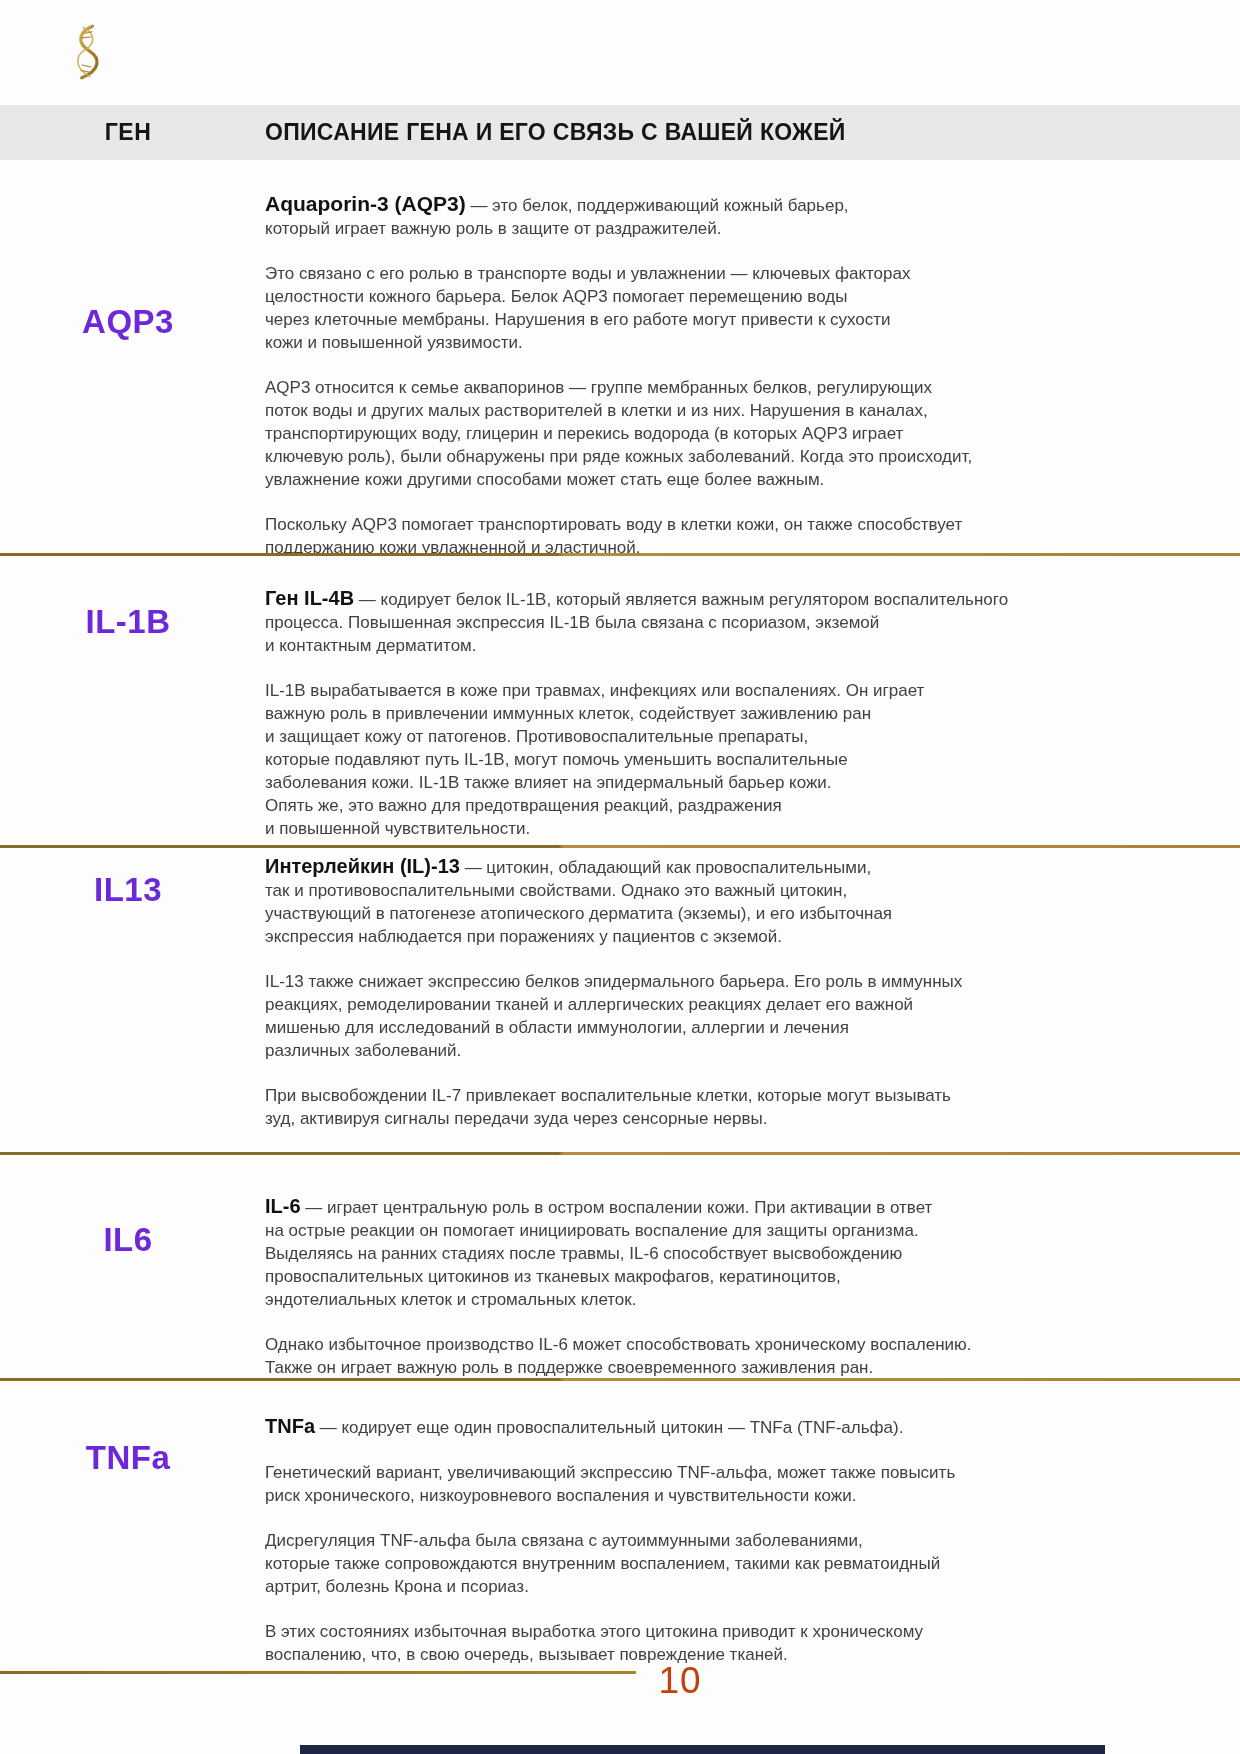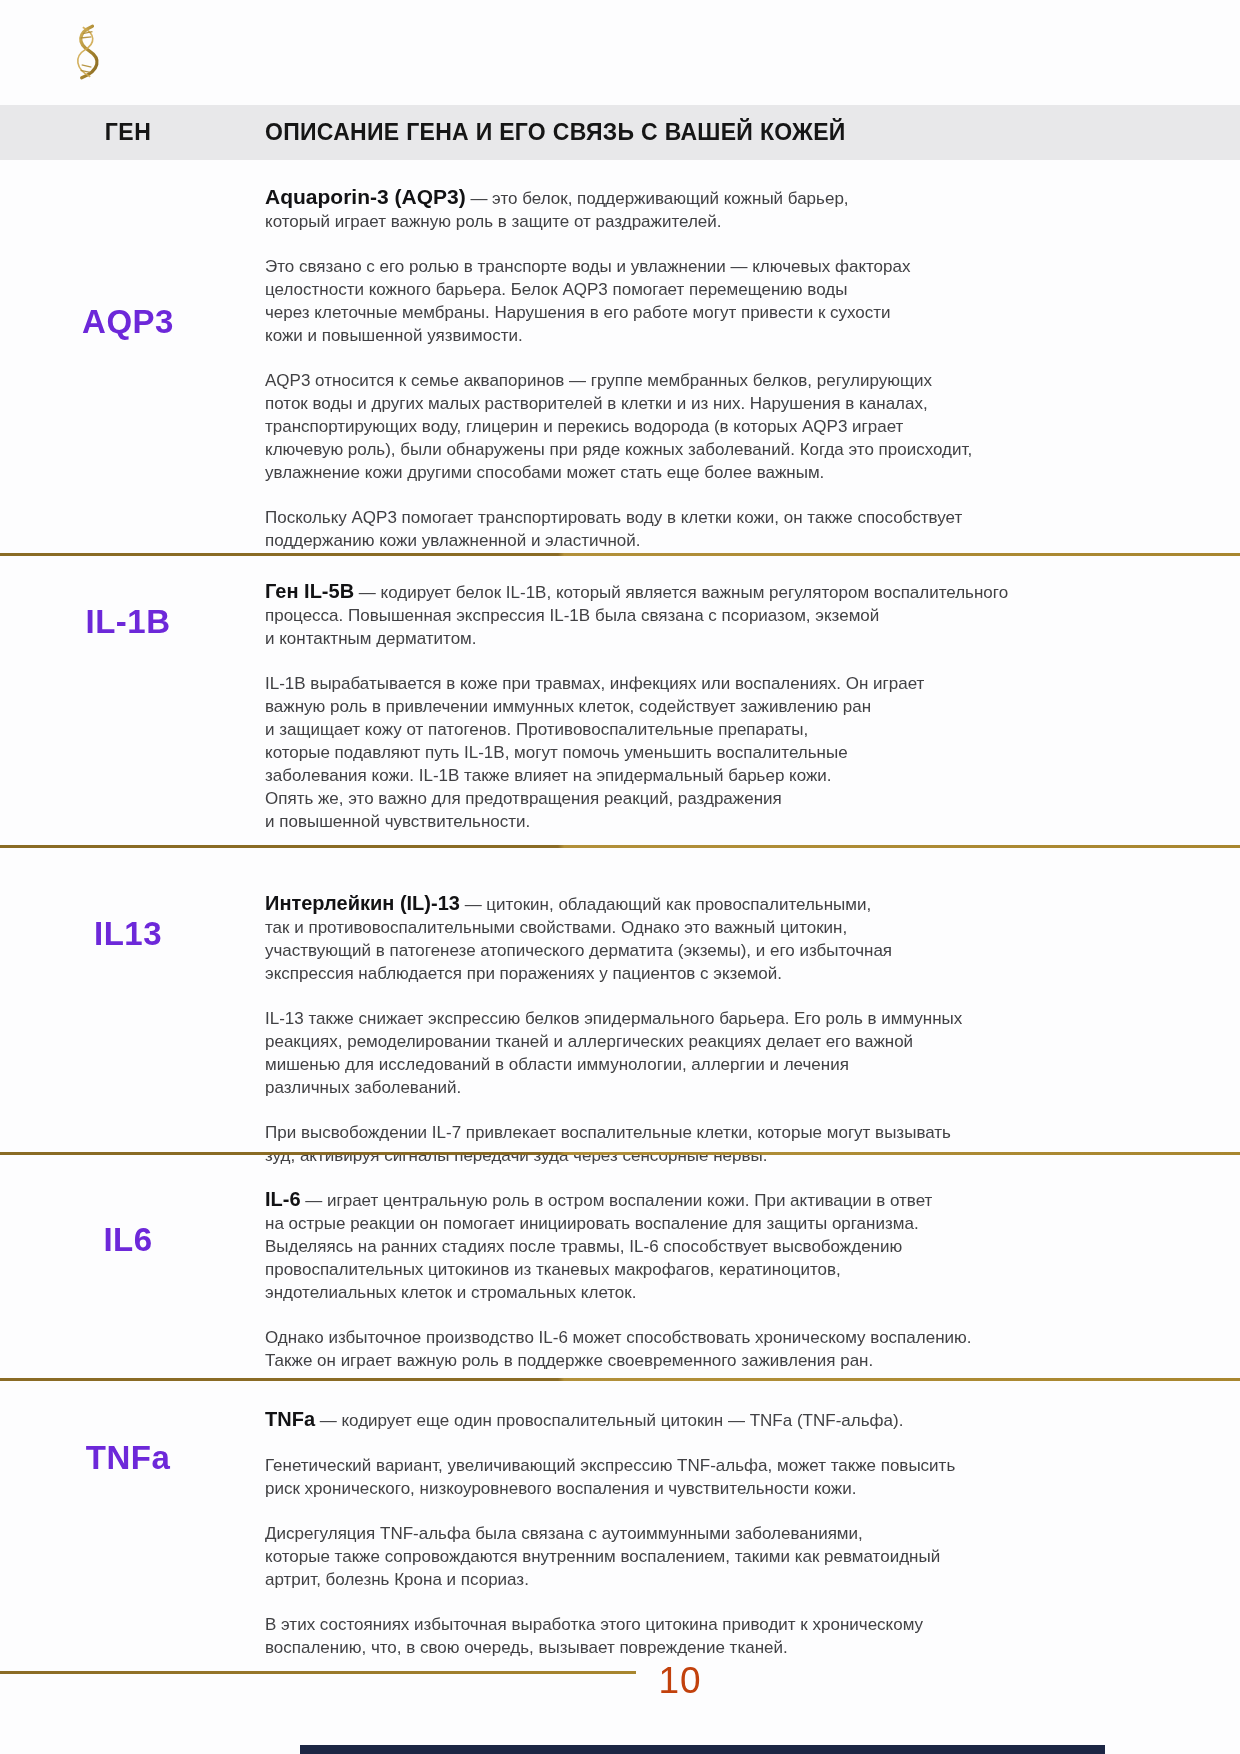--- a/index.html
+++ b/index.html
@@ -26,21 +26,21 @@
   }
   .header-desc{
     position:absolute;left:265px;top:0;height:55px;display:flex;align-items:center;
     font-size:23px;font-weight:bold;color:#161616;letter-spacing:.3px;
   }
 
   
   .section{position:absolute;left:0;width:1240px;}
   .s0{top:152px;height:401px;}
   .s1{top:556px;height:289px;}
-  .s2{top:892px;height:304px;}
+  .s2{top:848px;height:304px;}
   .s3{top:1155px;height:223px;}
   .s4{top:1381px;height:289px;}
 
   .gene-cell{
     position:absolute;left:0;top:0;width:256px;text-align:center;
     font-size:33px;font-weight:bold;color:#6d28d9;letter-spacing:.5px;line-height:44px;
   }
   .s0 .gene-cell{margin-top:0;top:148px;}
   .s1 .gene-cell{top:44px;}
   .s2 .gene-cell{top:20px;}
@@ -48,21 +48,21 @@
   .s4 .gene-cell{top:55px;}
 
   .text-cell{position:absolute;left:265px;top:0;width:900px;}
   .s0 .text-cell{padding-top:33px;}
   .s1 .text-cell{padding-top:24px;}
   .s2 .text-cell{}
   .s3 .text-cell{padding-top:33px;}
   .s4 .text-cell{padding-top:27px;}
 
   .para{
-    margin:0 0 22px 0;
+    margin:7px 0 22px 0;
     font-size:17px;line-height:23px;color:#414144;
     white-space:pre-line;
   }
   .para:last-child{margin-bottom:0;}
   .lead{font-weight:bold;color:#121214;font-size:20px;}
   .lead.big{font-size:21px;}
 
   
   .divider{
     position:absolute;left:0;width:1240px;height:3px;
@@ -123,21 +123,21 @@
 увлажнение кожи другими способами может стать еще более важным.</p>
       <p class="para">Поскольку AQP3 помогает транспортировать воду в клетки кожи, он также способствует
 поддержанию кожи увлажненной и эластичной.</p>
     </div>
   </div>
   <div class="divider d1"></div>
 
   <div class="section s1">
     <div class="gene-cell">IL-1B</div>
     <div class="text-cell">
-      <p class="para"><span class="lead">Ген IL-5B</span><span> — кодирует белок IL-1B, который является важным регулятором воспалительного
+      <p class="para"><span class="lead">Ген IL-4B</span><span> — кодирует белок IL-1B, который является важным регулятором воспалительного
 процесса. Повышенная экспрессия IL-1B была связана с псориазом, экземой
 и контактным дерматитом.</span></p>
       <p class="para">IL-1B вырабатывается в коже при травмах, инфекциях или воспалениях. Он играет
 важную роль в привлечении иммунных клеток, содействует заживлению ран
 и защищает кожу от патогенов. Противовоспалительные препараты,
 которые подавляют путь IL-1B, могут помочь уменьшить воспалительные
 заболевания кожи. IL-1B также влияет на эпидермальный барьер кожи.
 Опять же, это важно для предотвращения реакций, раздражения
 и повышенной чувствительности.</p>
     </div>

